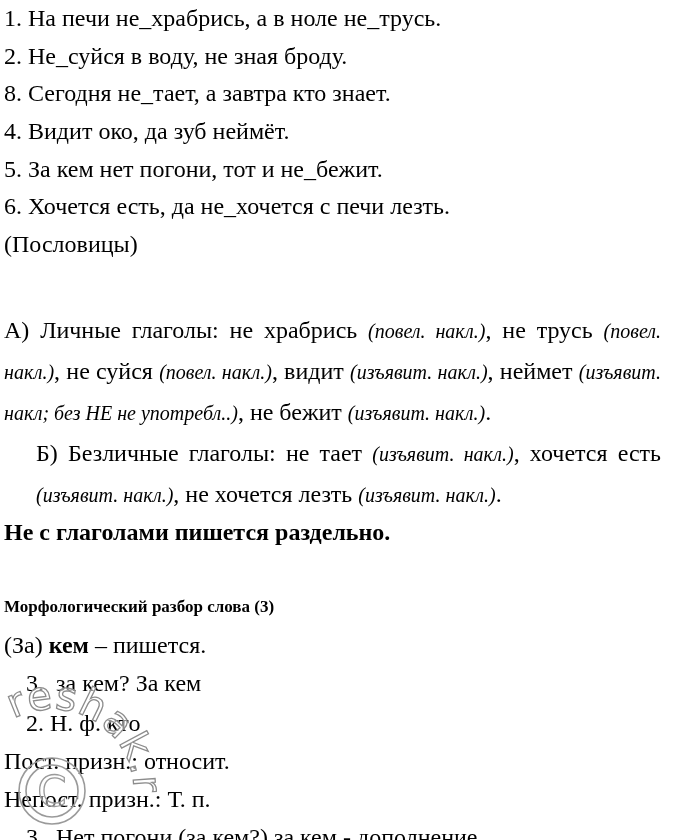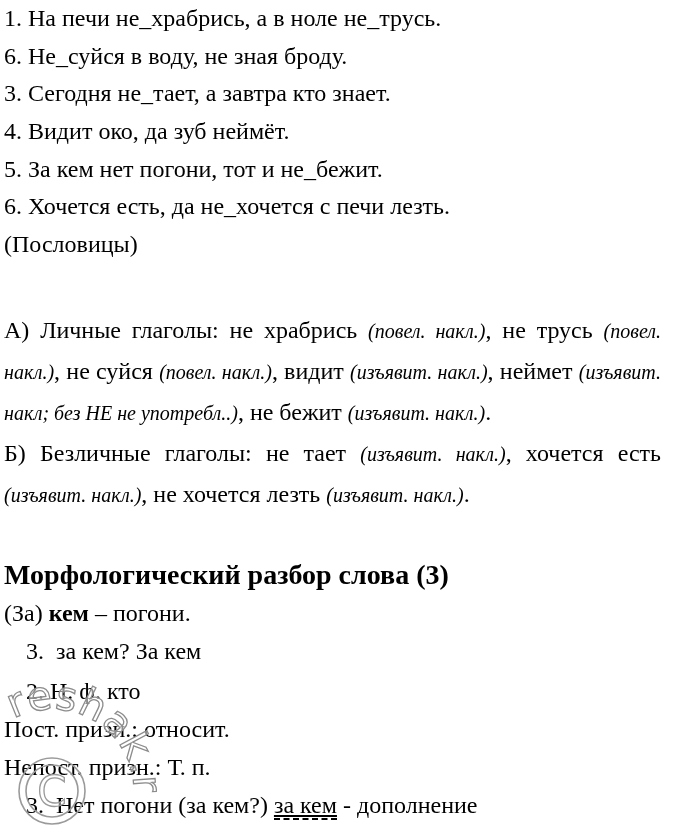--- a/index.html
+++ b/index.html
@@ -29,29 +29,29 @@
     font-size: 24px;
     line-height: 40px;
     text-align: justify;
     padding-right: 12px;
   }
   .para .it {
     font-style: italic;
     font-size: 20px;
   }
   #personal-verbs { margin-top: 42px; }
-  #impersonal-verbs { margin-top: 0; }
+  #impersonal-verbs { margin-top: 0; margin-left: 32px; }
   .rule-line {
     font-size: 24px;
     line-height: 30px;
     font-weight: bold;
     margin-top: 2px;
   }
   .heading {
-    font-size: 28px;
+    font-size: 17px;
     line-height: 28px;
     font-weight: bold;
     margin: 46px 16px 10px 0;
   }
   .m-line {
     font-size: 24px;
     line-height: 28px;
     margin: 0 0 10px 0;
     white-space: pre-wrap;
   }
@@ -93,36 +93,37 @@
     text-anchor: middle;
   }
 </style>
 </head>
 <body>
 
 <div class="page">
 
   <section>
     <p class="pv-line">1. На печи не_храбрись, а в ноле не_трусь.</p>
-    <p class="pv-line">6. Не_суйся в воду, не зная броду.</p>
-    <p class="pv-line">3. Сегодня не_тает, а завтра кто знает.</p>
+    <p class="pv-line">2. Не_суйся в воду, не зная броду.</p>
+    <p class="pv-line">8. Сегодня не_тает, а завтра кто знает.</p>
     <p class="pv-line">4. Видит око, да зуб неймёт.</p>
     <p class="pv-line">5. За кем нет погони, тот и не_бежит.</p>
     <p class="pv-line">6. Хочется есть, да не_хочется с печи лезть.</p>
     <p class="pv-line">(Пословицы)</p>
   </section>
 
   <p class="para" id="personal-verbs"><span>А) Личные глаголы: не храбрись </span><span class="it">(повел. накл.)</span><span>, не трусь </span><span class="it">(повел. накл.)</span><span>, не суйся </span><span class="it">(повел. накл.)</span><span>, видит </span><span class="it">(изъявит. накл.)</span><span>, неймет </span><span class="it">(изъявит. накл; без НЕ не употребл..)</span><span>, не бежит </span><span class="it">(изъявит. накл.)</span><span>.</span></p>
 
   <p class="para" id="impersonal-verbs"><span>Б) Безличные глаголы: не тает </span><span class="it">(изъявит. накл.)</span><span>, хочется есть </span><span class="it">(изъявит. накл.)</span><span>, не хочется лезть </span><span class="it">(изъявит. накл.)</span><span>.</span></p>
 
+  <p class="rule-line">Не с глаголами пишется раздельно.</p>
 
   <p class="heading">Морфологический разбор слова (3)</p>
 
-  <p class="m-line"><span>(За) </span><span class="bold">кем</span><span> – погони.</span></p>
+  <p class="m-line"><span>(За) </span><span class="bold">кем</span><span> – пишется.</span></p>
 
   <p class="m-line indent1 gap12">3.  за кем? За кем</p>
   <p class="m-line indent1">2. Н. ф. кто</p>
   <p class="m-line">Пост. призн.: относит.</p>
   <p class="m-line">Непост. призн.: Т. п.</p>
   <p class="m-line indent1 last"><span>3.  Нет погони (за кем?) </span><span class="obj-underline">за кем</span><span> - дополнение</span></p>
 
   <svg class="watermark" viewBox="0 0 210 215">
     <defs>
       <path id="wmArc" d="M 13.5 83.6 A 82 82 0 0 1 133 167" fill="none"></path>

